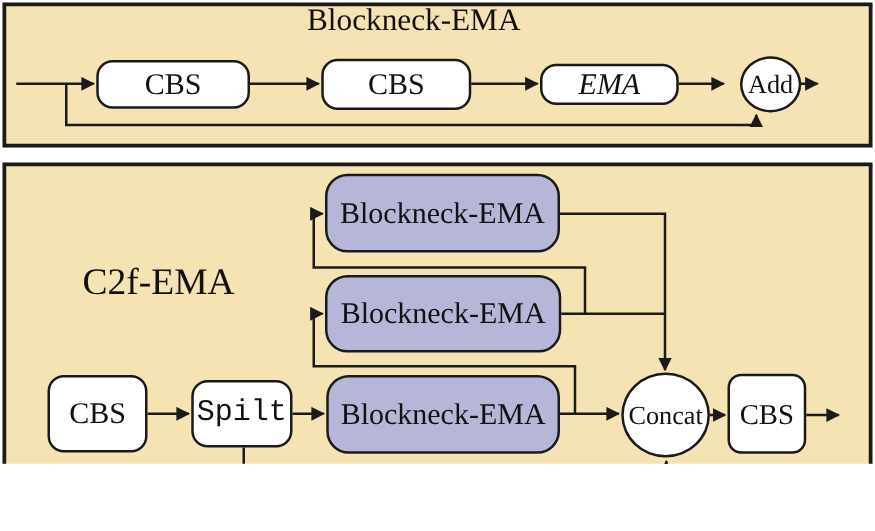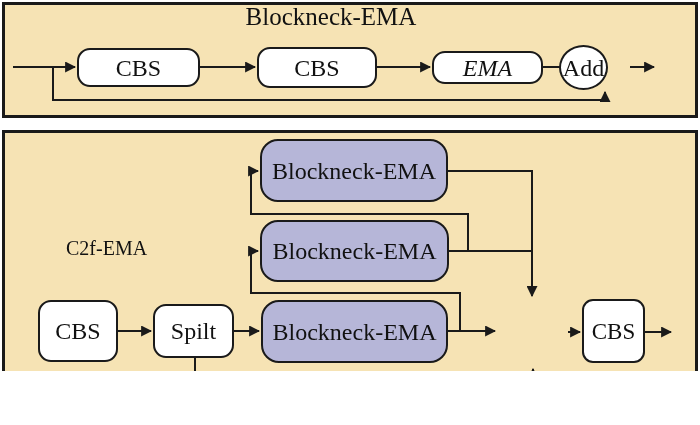--- a/index.html
+++ b/index.html
@@ -52,26 +52,26 @@
   .circle{border-radius:50%;}
   .diagram-label{
     position:absolute;z-index:3;
     font-size:25px;line-height:1;
     text-align:center;
   }
   
   #node-cbs1{left:77px;top:48px;width:123px;height:39px;}
   #node-cbs2{left:257px;top:47px;width:120px;height:41px;}
   #node-ema{left:432px;top:51px;width:111px;height:33px;font-style:italic;}
-  #node-add{left:559px;top:45px;width:49px;height:45px;font-size:24px;}
+  #node-add{left:592px;top:45px;width:49px;height:45px;font-size:21px;}
   #title-top{left:0;top:4px;width:662px;}
   
-  #label-c2f{left:66px;top:211px;width:auto;font-size:20px;margin-top:27px;}
+  #label-c2f{left:66px;top:211px;width:auto;font-size:30px;}
   #node-cbs3{left:38px;top:300px;width:80px;height:62px;}
-  #node-split{left:153px;top:304px;width:81px;height:54px;}
+  #node-split{left:153px;top:304px;width:81px;height:54px;font-family:Liberation Mono, monospace;}
   #node-block1{left:260px;top:139px;width:188px;height:63px;}
   #node-block2{left:260px;top:220px;width:189px;height:62px;}
   #node-block3{left:261px;top:300px;width:187px;height:63px;}
   #node-concat{left:497px;top:298px;width:71px;height:68px;font-size:21px;}
   #node-cbs4{left:582px;top:299px;width:63px;height:64px;font-size:23px;border-radius:11px;}
 </style>
 </head>
 <body>
 
 <div id="stage">
@@ -110,15 +110,16 @@
   <div class="node rounded" id="node-cbs2">CBS</div>
   <div class="node rounded" id="node-ema">EMA</div>
   <div class="node circle" id="node-add">Add</div>
 
   <div class="diagram-label" id="label-c2f">C2f-EMA</div>
   <div class="node rounded" id="node-cbs3">CBS</div>
   <div class="node rounded" id="node-split">Spilt</div>
   <div class="node block" id="node-block1">Blockneck-EMA</div>
   <div class="node block" id="node-block2">Blockneck-EMA</div>
   <div class="node block" id="node-block3">Blockneck-EMA</div>
+  <div class="node circle" id="node-concat">Concat</div>
   <div class="node" id="node-cbs4">CBS</div>
 
 </div>
 
 </body></html>

